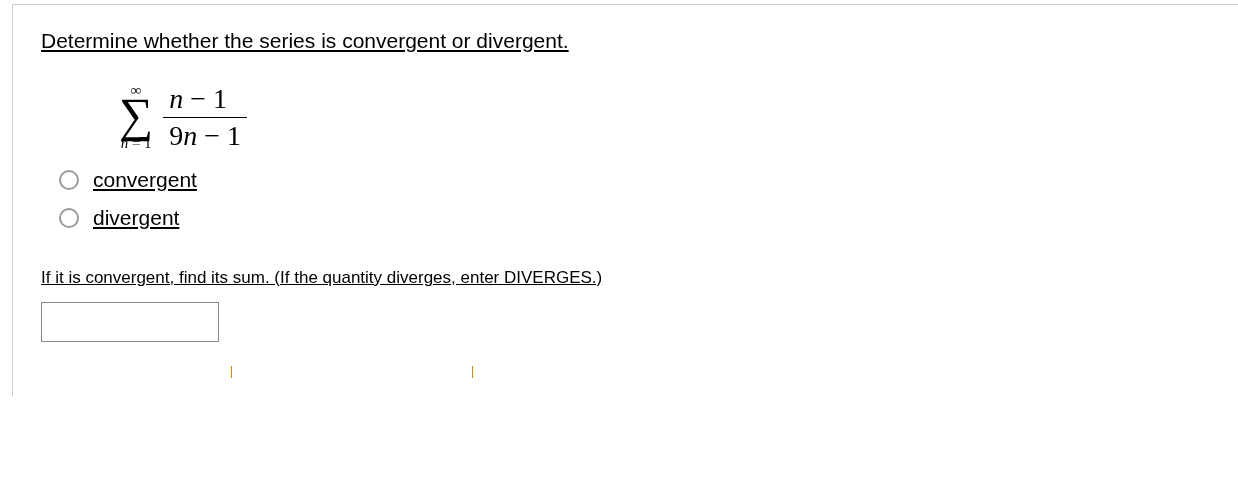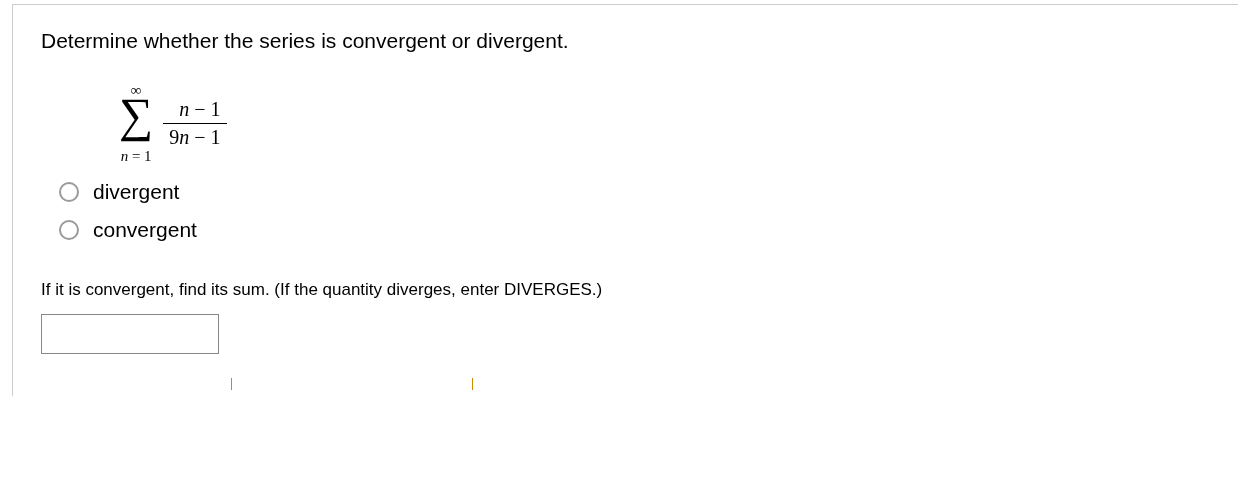--- a/index.html
+++ b/index.html
@@ -12,20 +12,21 @@
     color: #000000;
   }
   .outer-border {
     border-top: 1px solid #cccccc;
     border-left: 1px solid #cccccc;
     margin-left: 12px;
     margin-top: 4px;
     padding: 24px 28px 16px 28px;
     box-sizing: border-box;
     height: 392px;
+    text-decoration: underline;
   }
   .prompt {
     font-size: 21px;
     margin-bottom: 28px;
   }
   .formula-row {
     margin-left: 78px;
     margin-bottom: 16px;
   }
   .sum-block {
@@ -46,31 +47,31 @@
     margin-bottom: -2px;
   }
   .sigma {
     font-size: 48px;
     font-style: normal;
     font-family: "Times New Roman", serif;
     line-height: 0.8;
   }
   .sigma-bottom {
     font-size: 15px;
-    margin-top: 15px;
+    margin-top: 2px;
     white-space: nowrap;
   }
   .sigma-bottom .eq { font-style: normal; }
   .sigma-bottom .num { font-style: normal; }
   .fraction {
     display: inline-flex;
     flex-direction: column;
-    align-items: flex-end;
+    align-items: flex-start;
     margin-left: 10px;
-    font-size: 20px;
+    font-size: 28px;
   }
   .fraction .top {
     padding: 0 6px 2px 6px;
     white-space: nowrap;
   }
   .fraction .bar {
     width: 100%;
     border-top: 1.5px solid #000;
   }
   .fraction .bot {
@@ -156,25 +157,25 @@
         <span class="bot">
           <span class="upright">9</span><span>n</span><span class="upright"> − </span><span class="upright">1</span>
         </span>
       </span>
     </span>
   </div>
 
   <div class="options">
     <div class="option-row">
       <span class="radio-circle"></span>
-      <span>divergent</span>
+      <span>convergent</span>
     </div>
     <div class="option-row">
       <span class="radio-circle"></span>
-      <span>convergent</span>
+      <span>divergent</span>
     </div>
   </div>
 
   <div class="part2">If it is convergent, find its sum. (If the quantity diverges, enter DIVERGES.)</div>
 
   <input type="text" class="answer-box" value="" style="">
 
   <div class="bottom-hint">
     <div class="hint-link"></div>
     <div class="hint-box"></div>

